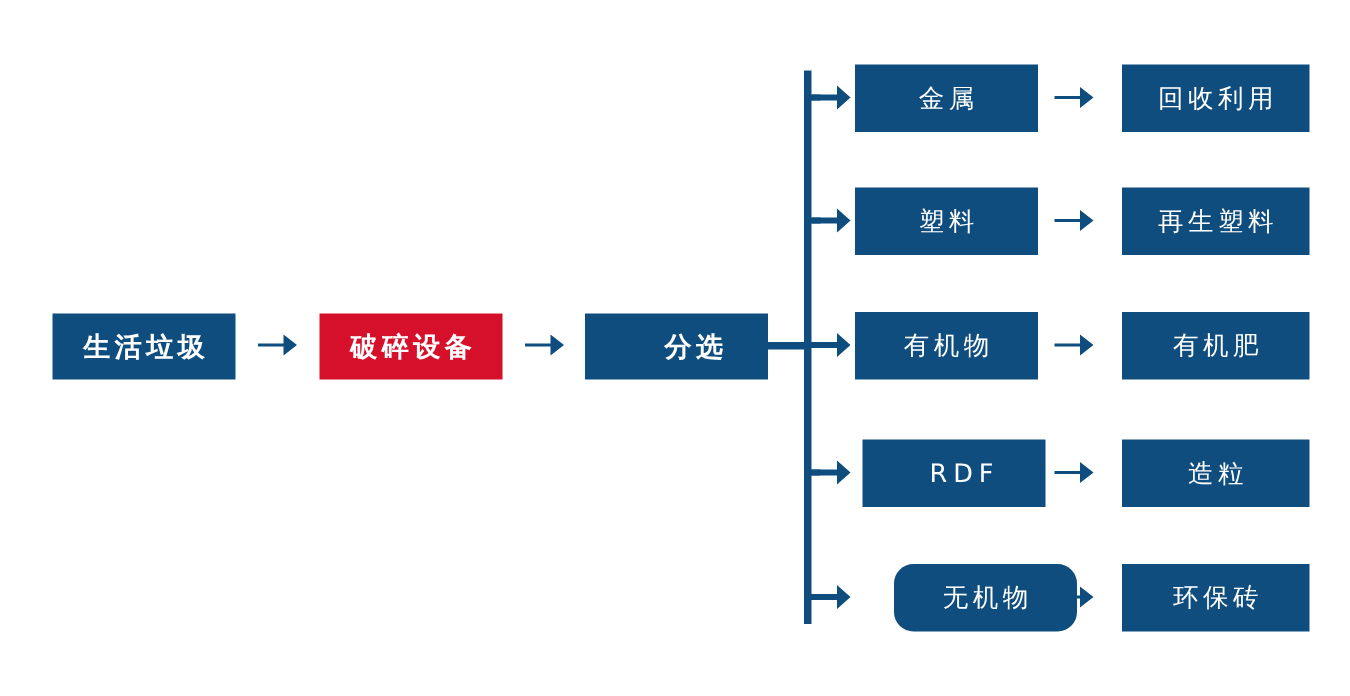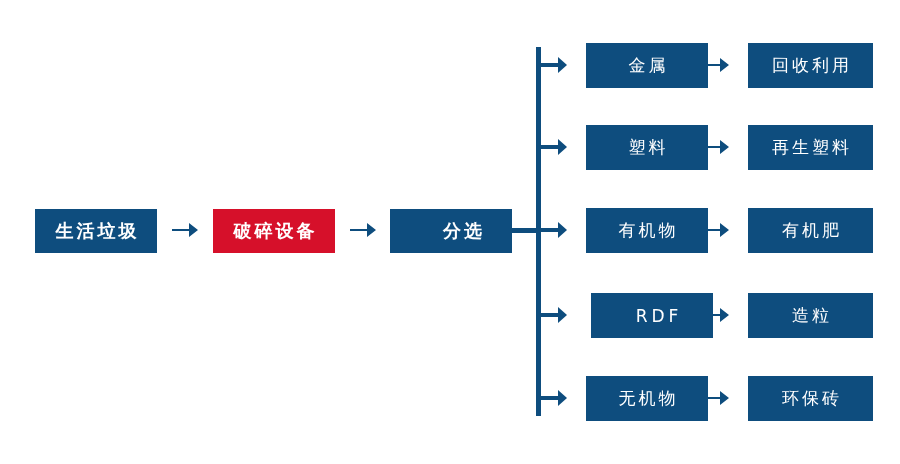--- a/index.html
+++ b/index.html
@@ -41,21 +41,20 @@
     width: 122px;
     height: 44px;
     font-size: 18px;
     font-weight: bold;
   }
   
   .node.branch {
     width: 122px;
     height: 45px;
     font-size: 17px;
-    margin-left: 16px;
   }
   .node.result {
     width: 125px;
     height: 45px;
     font-size: 17px;
   }
   .node.latin {
     letter-spacing: 4px;
     text-indent: 4px;
     font-size: 17px;
@@ -170,21 +169,21 @@
     </svg>
   </div>
   <div class="node result blue" style="left:748px; top:293px;">造粒</div>
 
   <div class="tick" style="left:539px; top:396px; width:8px;"></div>
   <div class="arrow" style="left:541px; top:386px;">
     <svg width="30" height="24" viewBox="0 0 30 24">
       <path d="M0 10 L17 10 L17 4 L26 12 L17 20 L17 14 L0 14 Z" fill="#0e4d7e"></path>
     </svg>
   </div>
-  <div class="node branch blue" style="left:570px; top:376px;">无机物</div>
+  <div class="node branch blue" style="left:596px; top:376px;border-radius:13px;">无机物</div>
   <div class="arrow" style="left:701px; top:386px;">
     <svg width="30" height="24" viewBox="0 0 30 24">
       <path d="M2 11 L19 11 L19 5 L28 12 L19 19 L19 13 L2 13 Z" fill="#0e4d7e"></path>
     </svg>
   </div>
   <div class="node result blue" style="left:748px; top:376px;text-align:right;">环保砖</div>
 
 </div>
 
 </body></html>

